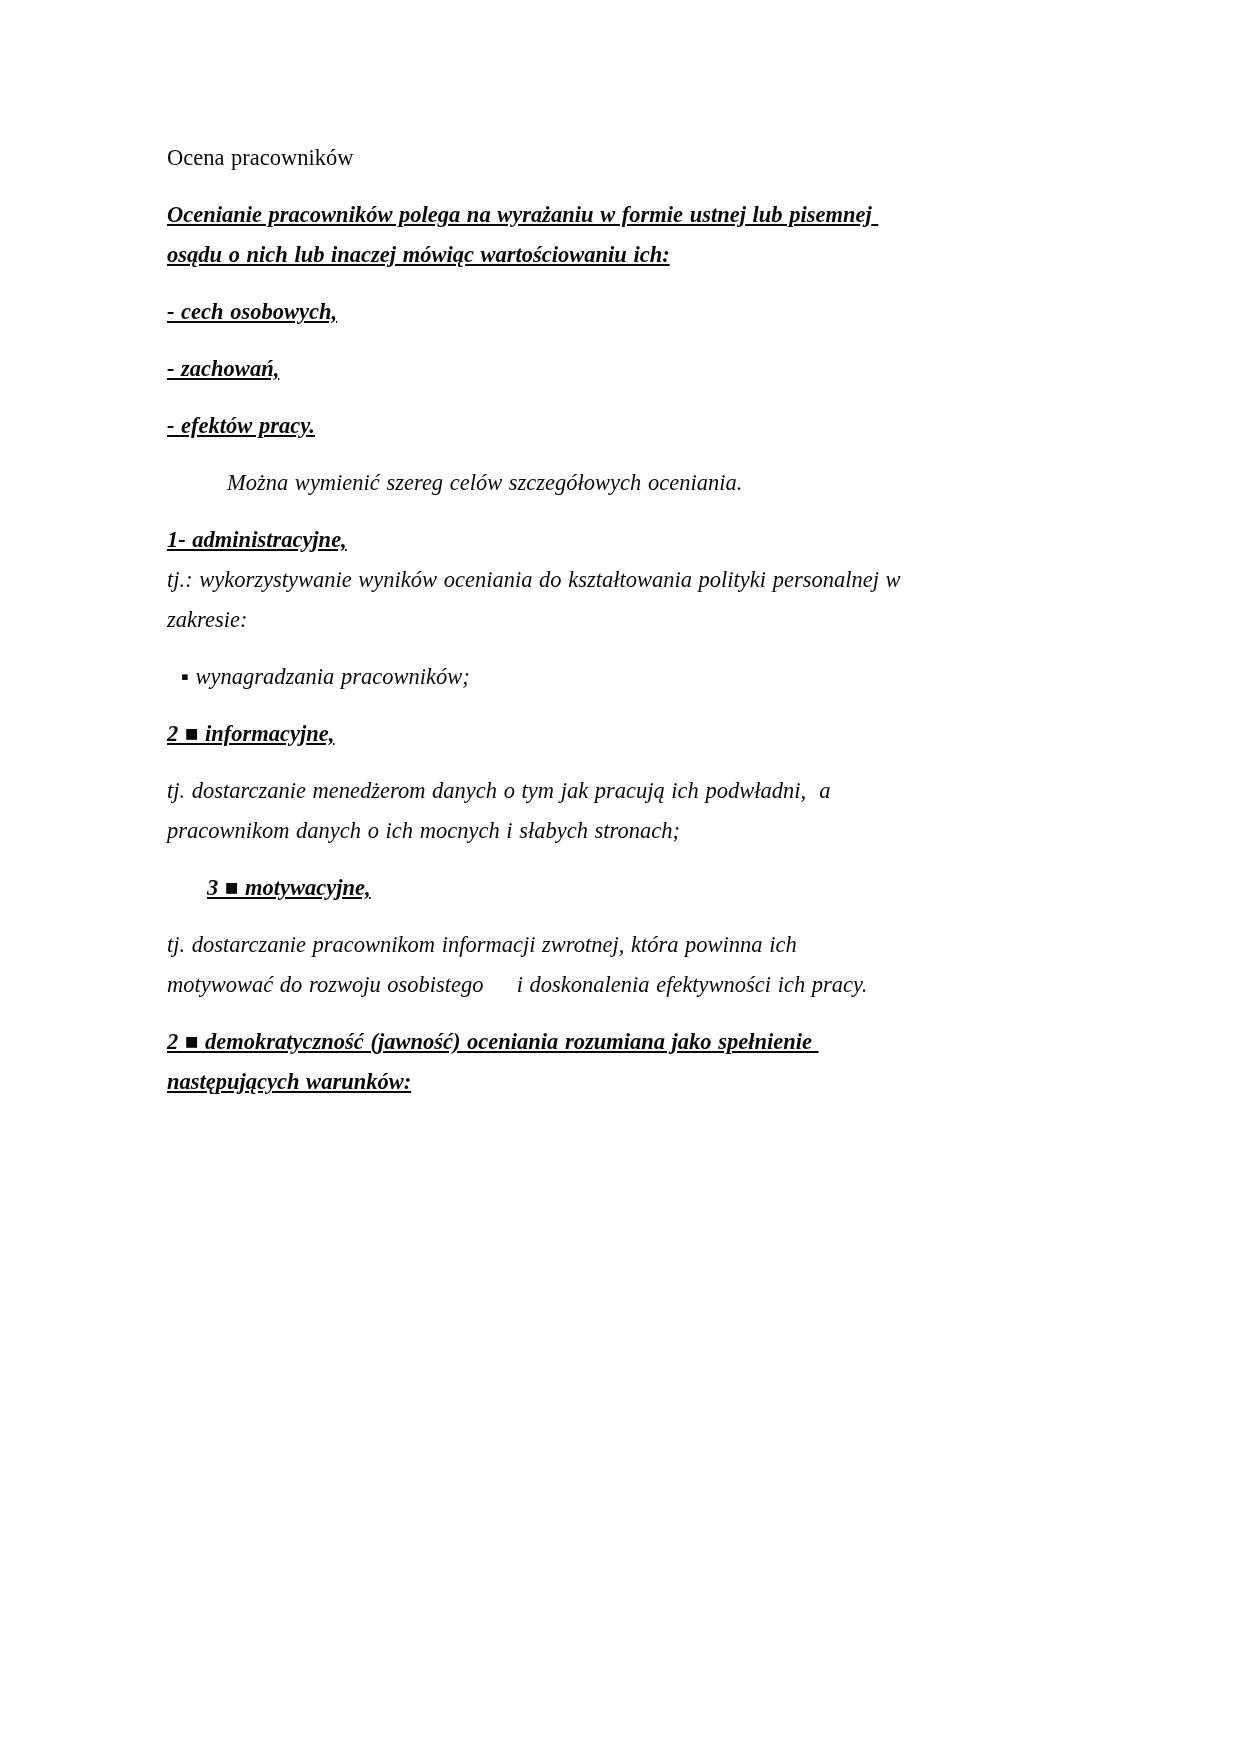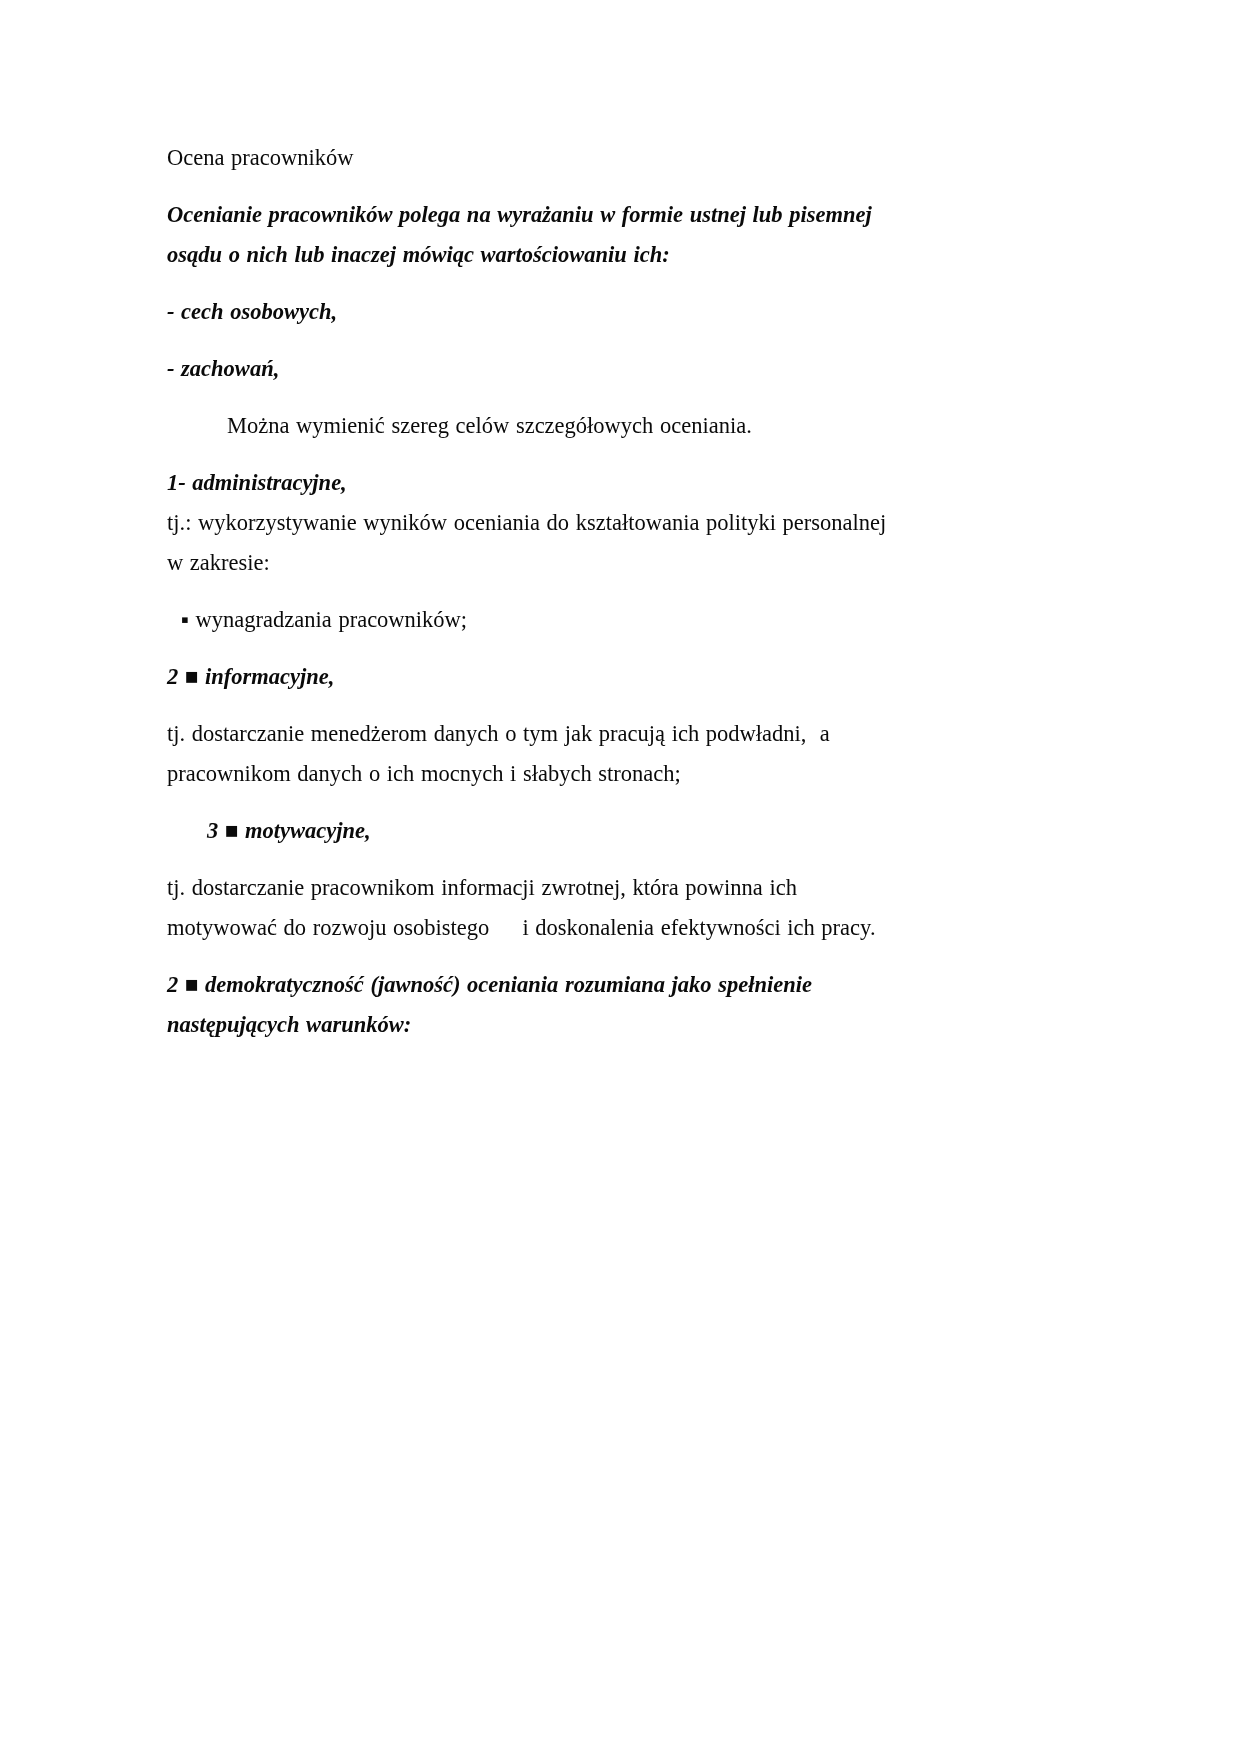--- a/index.html
+++ b/index.html
@@ -30,36 +30,39 @@
     word-spacing: 1px;
   }
   .doc p.compact {
     margin-bottom: 0;
   }
   .p-regular {
     font-style: normal;
     font-weight: normal;
   }
   .p-italic {
+    font-style: italic;
     font-weight: normal;
   }
   .p-bold-italic {
     font-style: italic;
     font-weight: bold;
+    text-decoration: underline;
   }
 </style>
 </head>
 <body>
 
 <div class="page">
   <div class="doc" id="doc-body">
       <p class="p-regular">Ocena pracowników</p>
       <p class="p-bold-italic">Ocenianie pracowników polega na wyrażaniu w formie ustnej lub pisemnej osądu o nich lub inaczej mówiąc wartościowaniu ich:</p>
       <p class="p-bold-italic">- cech osobowych,</p>
       <p class="p-bold-italic">- zachowań,</p>
+      <p class="p-bold-italic">- efektów pracy.</p>
       <p class="p-italic" style="margin-left: 60px;">Można wymienić szereg celów szczegółowych oceniania.</p>
       <p class="p-bold-italic compact">1- administracyjne,</p>
       <p class="p-italic">tj.: wykorzystywanie wyników oceniania do kształtowania polityki personalnej w zakresie:</p>
       <p class="p-italic" style="margin-left: 14px;">▪ wynagradzania pracowników;</p>
       <p class="p-bold-italic">2 ■ informacyjne,</p>
       <p class="p-italic">tj. dostarczanie menedżerom danych o tym jak pracują ich podwładni,  a pracownikom danych o ich mocnych i słabych stronach;</p>
       <p class="p-bold-italic" style="margin-left: 40px;">3 ■ motywacyjne,</p>
       <p class="p-italic">tj. dostarczanie pracownikom informacji zwrotnej, która powinna ich motywować do rozwoju osobistego     i doskonalenia efektywności ich pracy.</p>
       <p class="p-bold-italic">2 ■ demokratyczność (jawność) oceniania rozumiana jako spełnienie następujących warunków:</p>
     </div>

